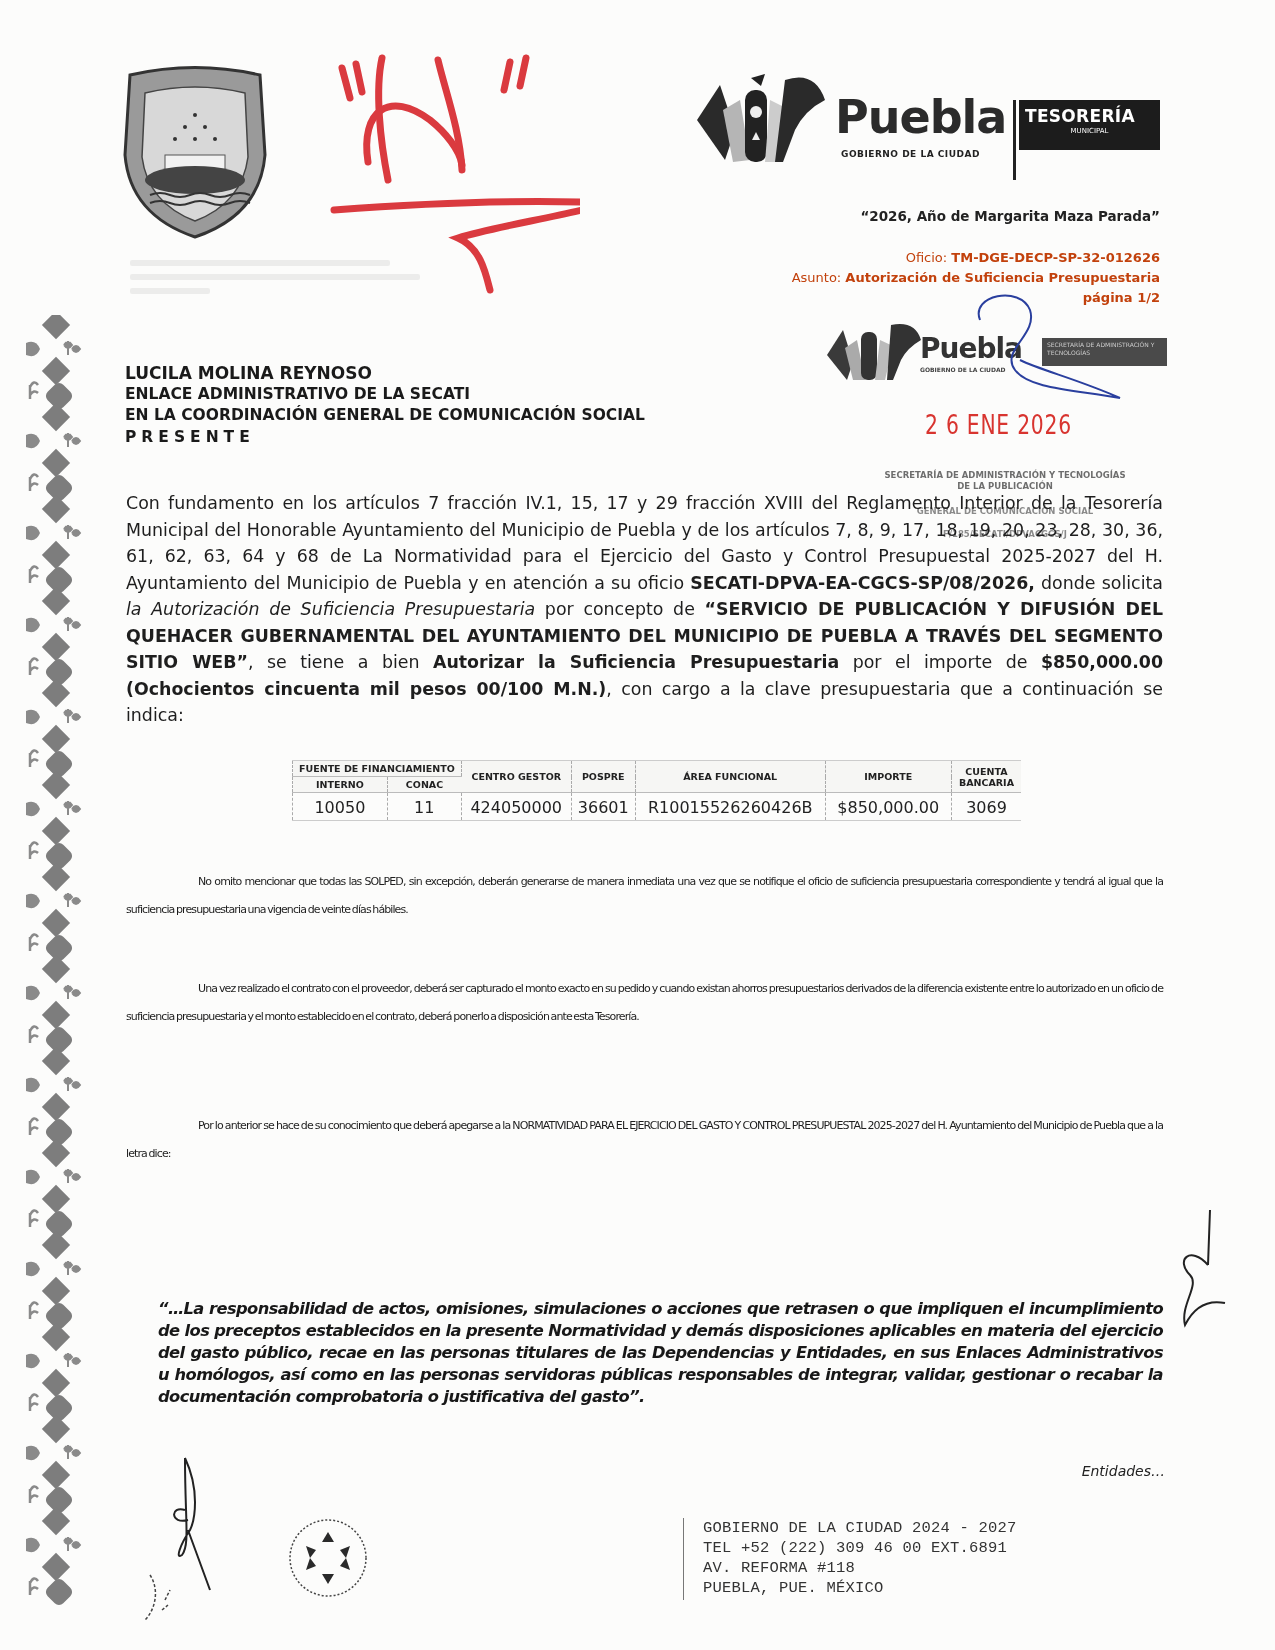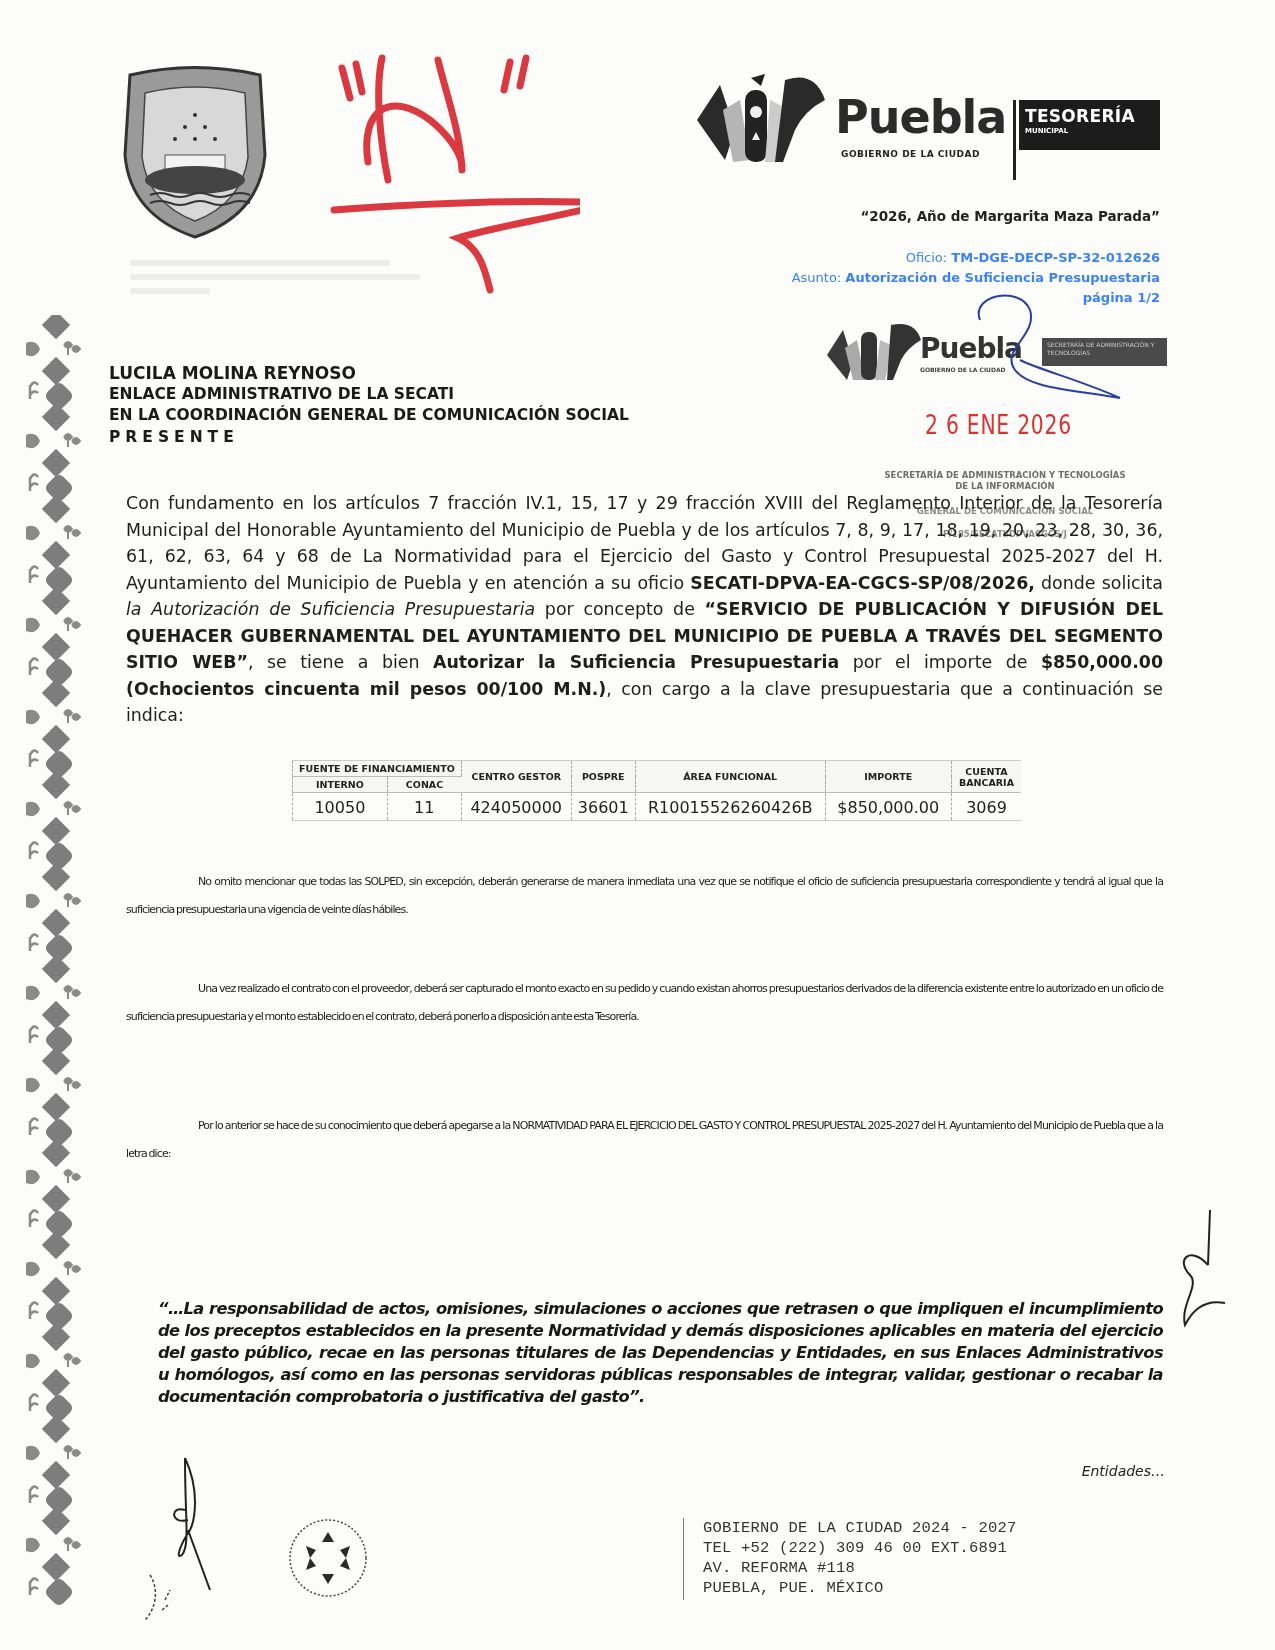--- a/index.html
+++ b/index.html
@@ -19,40 +19,40 @@
   .red-mark { position: absolute; left: 320px; top: 50px; width: 260px; height: 260px; }
 
   
   .header-logo { position: absolute; left: 695px; top: 70px; width: 465px; height: 100px; }
   .logo-emblem { position: absolute; left: 0; top: 0; width: 140px; height: 95px; }
   .logo-word { position: absolute; left: 140px; top: 20px; font-family: "DejaVu Sans", sans-serif; font-weight: bold; font-size: 46px; color: #2b2b2b; letter-spacing: -1px; }
   .logo-sub { position: absolute; left: 146px; top: 79px; font-size: 9px; font-weight: bold; color: #222; letter-spacing: 0.5px; }
   .logo-divider { position: absolute; left: 318px; top: 30px; width: 3px; height: 80px; background: #222; }
   .tesoreria-box { position: absolute; left: 324px; top: 30px; width: 141px; height: 50px; background: #1c1c1c; color: #fff; padding: 6px 6px; }
   .tesoreria-box .t1 { font-size: 17px; font-weight: bold; letter-spacing: 0.3px; }
-  .tesoreria-box .t2 { font-size: 7px; font-weight: bold; margin-top: 1px; }
+  .tesoreria-box .t2 { font-size: 7px; font-weight: normal; margin-top: 1px; text-align: center; }
 
   .year-motto { position: absolute; right: 115px; top: 208px; font-size: 13.5px; font-weight: bold; color: #222; text-align: right; }
-  .oficio-block { position: absolute; right: 115px; top: 248px; text-align: right; font-size: 13px; line-height: 20px; color: #3b82f6; }
+  .oficio-block { position: absolute; right: 115px; top: 248px; text-align: right; font-size: 13px; line-height: 20px; color: #c2410c; }
   .oficio-block b { font-weight: bold; }
 
   
   .stamp { position: absolute; left: 820px; top: 320px; width: 350px; height: 230px; }
   .stamp-logo { position: absolute; left: 5px; top: 0; width: 110px; height: 62px; }
   .stamp-word { position: absolute; left: 100px; top: 12px; font-size: 28px; font-weight: bold; color: #333; letter-spacing: -1px; }
   .stamp-sub { position: absolute; left: 100px; top: 46px; font-size: 6px; color: #444; font-weight: bold; }
   .stamp-box { position: absolute; left: 222px; top: 18px; width: 125px; height: 28px; background: #4a4a4a; }
   .stamp-box span { display: block; color: #ccc; font-size: 6px; padding: 3px 5px; line-height: 8px; }
   .stamp-date { position: absolute; left: 105px; top: 90px; font-family: "DejaVu Sans", sans-serif; font-size: 26px; color: #d8342f; letter-spacing: 1px; transform: scaleX(0.78); transform-origin: left; }
   .stamp-sec { position: absolute; left: 20px; top: 150px; width: 330px; text-align: center; font-size: 8.5px; color: #555; font-weight: bold; line-height: 11px; opacity: 0.85; }
   .stamp-sec .light { font-weight: bold; color: #777; }
   .signature-blue { position: absolute; left: 960px; top: 290px; width: 180px; height: 115px; }
 
   
-  .addressee { position: absolute; left: 109px; top: 362px; font-weight: bold; color: #1a1a1a; }
+  .addressee { position: absolute; left: 125px; top: 362px; font-weight: bold; color: #1a1a1a; }
   .addressee .name { font-size: 17px; line-height: 22px; }
   .addressee .line { font-size: 15.5px; line-height: 21px; }
   .addressee .presente { font-size: 15.5px; line-height: 22px; letter-spacing: 5px; }
 
   
   .para { position: absolute; left: 126px; width: 1037px; font-size: 17.4px; line-height: 26.5px; text-align: justify; color: #1e1e1e; }
   .para b { font-weight: bold; }
   .para i { font-style: italic; margin-top: 25px; }
   .p1 { top: 490px; }
   .condensed { font-family: "DejaVu Sans", sans-serif; font-size: 11px; line-height: 27.5px; letter-spacing: -0.9px; word-spacing: -1px; }
@@ -198,21 +198,21 @@
       <path d="M66 5 Q90 0 96 20 Q82 28 76 40 L68 60 L62 60 Z" fill="#333"></path>
     </svg>
     <div class="stamp-word">Puebla</div>
     <div class="stamp-sub">GOBIERNO DE LA CIUDAD</div>
     <div class="stamp-box">
         <span>SECRETARÍA DE ADMINISTRACIÓN Y TECNOLOGÍAS</span>
       </div>
     <div class="stamp-date">2 6 ENE 2026</div>
     <div class="stamp-sec">
       <div>SECRETARÍA DE ADMINISTRACIÓN Y TECNOLOGÍAS</div>
-      <div>DE LA INFORMACIÓN</div>
+      <div>DE LA PUBLICACIÓN</div>
       <div class="light" style="margin-top:14px">GENERAL DE COMUNICACIÓN SOCIAL</div>
       <div class="light" style="margin-top:12px">F/185/SECATI/DPVACGCS/J</div>
     </div>
   </div>
   <svg class="signature-blue" viewBox="0 0 180 115">
     <path d="M20 30 C 10 5, 60 -5, 70 20 C 78 45, 40 60, 55 80 C 70 100, 120 100, 160 108 C 120 90, 80 80, 60 70" stroke="#2a3f9e" stroke-width="2" fill="none"></path>
   </svg>
 
   <div class="addressee">
     <div class="name">LUCILA MOLINA REYNOSO</div>

